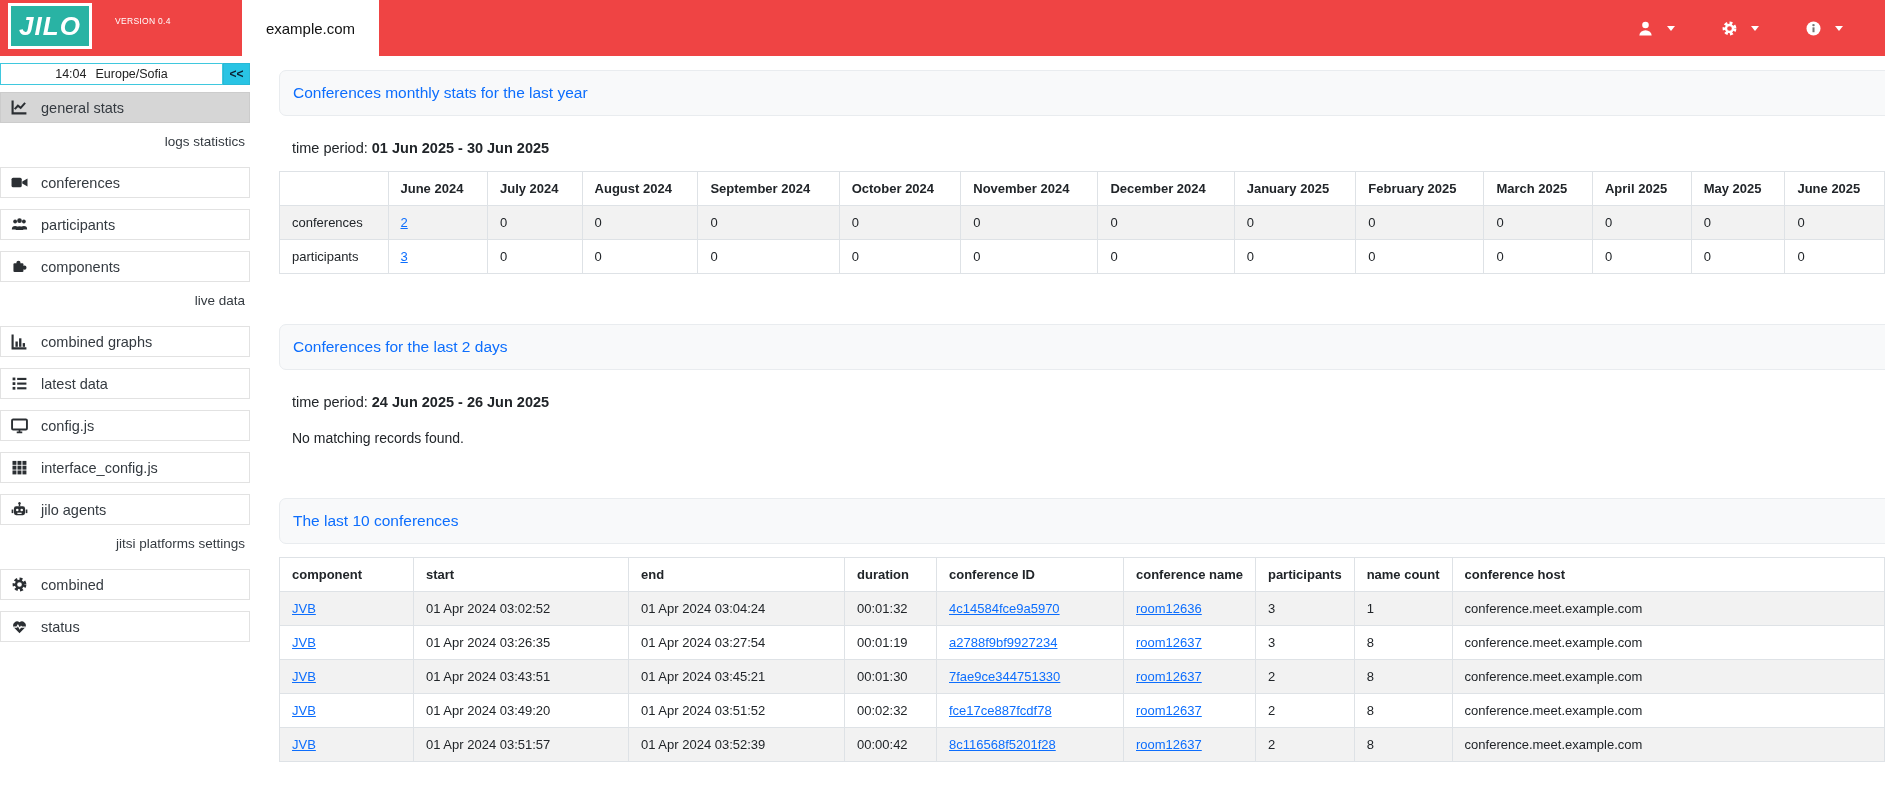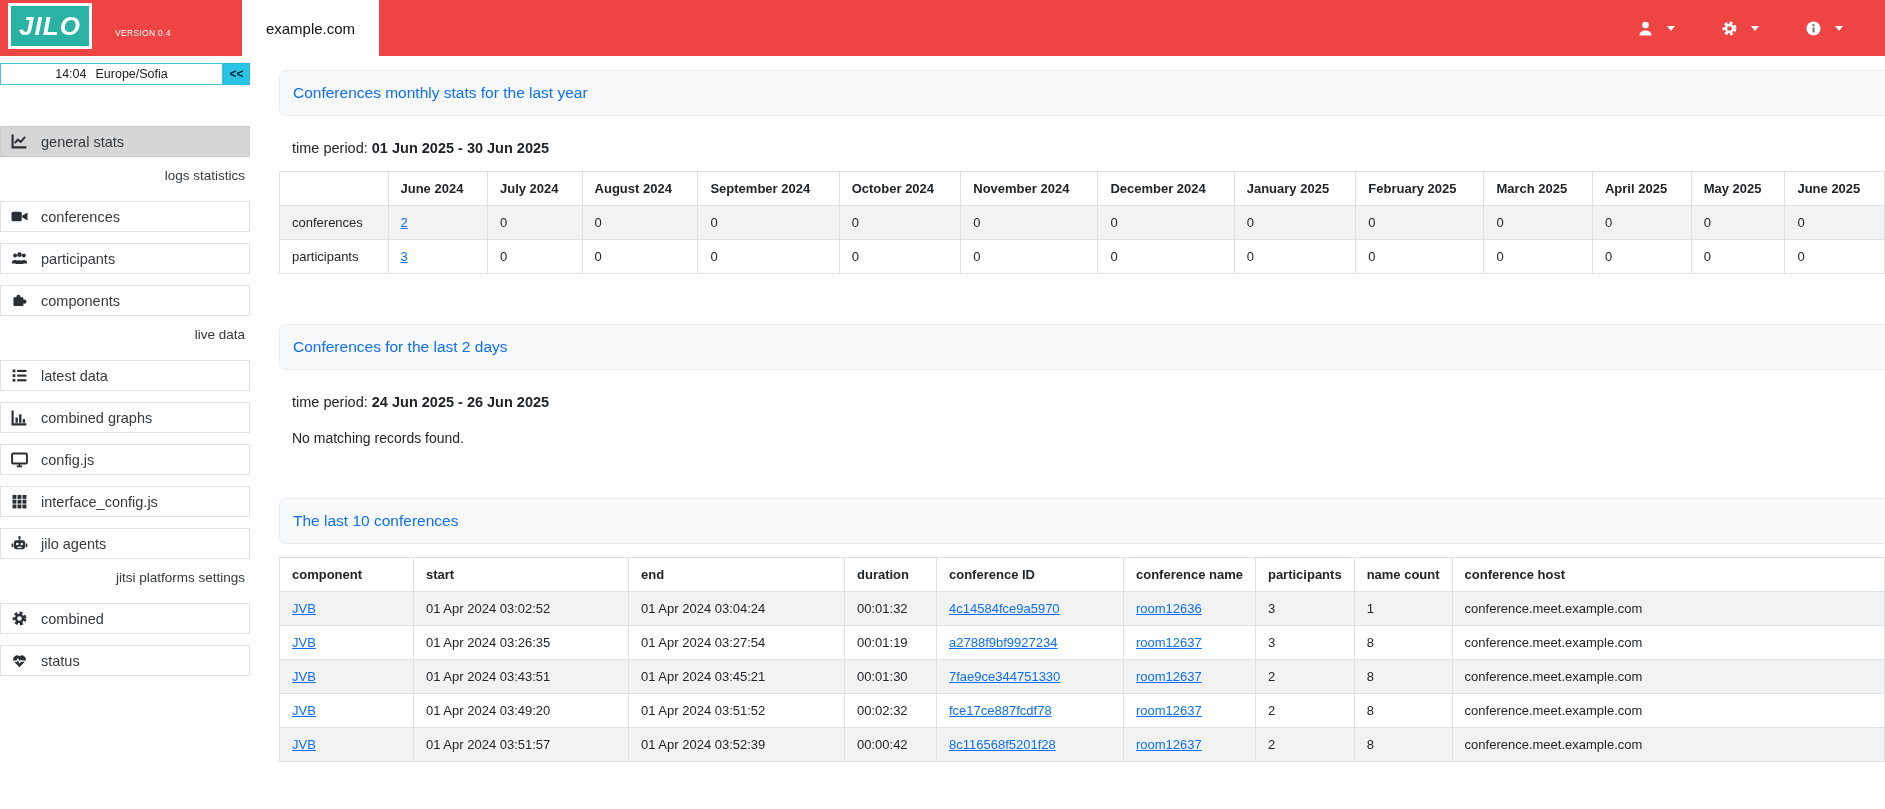--- a/index.html
+++ b/index.html
@@ -2,37 +2,37 @@
 <html><head>
 <meta charset="utf-8">
 <style>
   html,body{margin:0;padding:0;width:1885px;height:809px;overflow:hidden;
     font-family:"Liberation Sans","DejaVu Sans",sans-serif;background:#fff;color:#212529;}
   
   .topbar{position:absolute;left:0;top:0;width:1885px;height:56px;background:#ef4444;}
   .logo-box{position:absolute;left:8px;top:3px;width:84px;height:46px;background:#29b3a4;
     border:3px solid #fff;box-sizing:border-box;display:flex;align-items:center;justify-content:center;}
   .logo-text{color:#fff;font-size:26px;font-weight:bold;font-style:italic;letter-spacing:1px;}
-  .version{position:absolute;left:115px;top:28px;color:#fff;font-size:8.5px;letter-spacing:.3px;}
+  .version{position:absolute;left:115px;top:16px;color:#fff;font-size:8.5px;letter-spacing:.3px;}
   .site-tab{position:absolute;left:242px;top:0;width:137px;height:56px;background:#fff;
     display:flex;align-items:center;justify-content:center;font-size:15px;color:#111;}
   .topbar-right{position:absolute;right:0;top:0;height:56px;display:flex;align-items:center;
     gap:46px;padding-right:42px;color:#fff;}
   .top-menu{display:flex;align-items:center;gap:13px;cursor:pointer;}
   .caret{width:0;height:0;border-left:4.5px solid transparent;border-right:4.5px solid transparent;
     border-top:5px solid #fff;}
   .ticon{width:17px;height:17px;display:block;}
   
   .sidebar{position:absolute;left:0;top:56px;width:250px;}
   .clock-row{display:flex;margin-top:7px;height:22px;}
   .clock-box{flex:1;box-sizing:border-box;border:1px solid #3fc8de;background:#fff;
     display:flex;align-items:center;justify-content:center;gap:9px;font-size:12.5px;color:#222;}
   .collapse-btn{width:27px;box-sizing:border-box;border:1px solid #28b9d6;background:#29c4e4;
     display:flex;align-items:center;justify-content:center;font-size:12px;font-weight:bold;color:#0c2233;cursor:pointer;}
-  .menu{margin-top:41px;}
+  .menu{margin-top:7px;}
   .menu-item{box-sizing:border-box;height:31px;border:1px solid #e2e2e2;background:#fff;
     margin-bottom:11px;display:flex;align-items:center;padding-left:10px;gap:13px;
     font-size:14.5px;color:#343a40;cursor:pointer;}
   .menu-item.selected{background:#d6d6d6;border-color:#cccccc;}
   .sicon{width:17px;height:17px;color:#2b2f33;flex:0 0 auto;display:block;}
   .menu-section{height:17px;margin:8px 0 16px 0;text-align:right;padding-right:5px;
     font-size:13.5px;color:#343a40;}
   
   .main{position:absolute;left:279px;top:56px;width:1606px;}
   .card-header{box-sizing:border-box;height:46px;width:calc(100% + 10px);background:#f8f9fa;
@@ -131,37 +131,37 @@
         <svg viewBox="0 0 16 16" class="sicon">
           <rect x="2.3" y="5" width="9.4" height="8.2" rx="1" fill="currentColor"></rect>
           <circle cx="7" cy="4.6" r="2" fill="currentColor"></circle>
           <circle cx="12.6" cy="9.1" r="2" fill="currentColor"></circle>
         </svg>
         <span>components</span>
       </div>
       <div class="menu-section">live data</div>
       <div class="menu-item">
         <svg viewBox="0 0 16 16" class="sicon">
+          <path d="M1.5 1.5v13h13" stroke="currentColor" stroke-width="2" fill="none"></path>
+          <rect x="4.2" y="8" width="2.2" height="5" fill="currentColor"></rect>
+          <rect x="7.6" y="5" width="2.2" height="8" fill="currentColor"></rect>
+          <rect x="11" y="9.5" width="2.2" height="3.5" fill="currentColor"></rect>
+        </svg>
+        <span>combined graphs</span>
+      </div>
+      <div class="menu-item">
+        <svg viewBox="0 0 16 16" class="sicon">
           <rect x="1.5" y="2.4" width="2.6" height="2.6" fill="currentColor"></rect>
           <rect x="5.8" y="2.7" width="8.7" height="2" fill="currentColor"></rect>
           <rect x="1.5" y="6.8" width="2.6" height="2.6" fill="currentColor"></rect>
           <rect x="5.8" y="7.1" width="8.7" height="2" fill="currentColor"></rect>
           <rect x="1.5" y="11.2" width="2.6" height="2.6" fill="currentColor"></rect>
           <rect x="5.8" y="11.5" width="8.7" height="2" fill="currentColor"></rect>
         </svg>
         <span>latest data</span>
-      </div>
-      <div class="menu-item">
-        <svg viewBox="0 0 16 16" class="sicon">
-          <path d="M1.5 1.5v13h13" stroke="currentColor" stroke-width="2" fill="none"></path>
-          <rect x="4.2" y="8" width="2.2" height="5" fill="currentColor"></rect>
-          <rect x="7.6" y="5" width="2.2" height="8" fill="currentColor"></rect>
-          <rect x="11" y="9.5" width="2.2" height="3.5" fill="currentColor"></rect>
-        </svg>
-        <span>combined graphs</span>
       </div>
       <div class="menu-item">
         <svg viewBox="0 0 16 16" class="sicon">
           <rect x="1" y="2.4" width="14" height="9.4" rx="1" fill="none" stroke="currentColor" stroke-width="1.8"></rect>
           <path d="M8 11.8v2.2M5.4 14.4h5.2" stroke="currentColor" stroke-width="1.6" fill="none"></path>
         </svg>
         <span>config.js</span>
       </div>
       <div class="menu-item">
         <svg viewBox="0 0 16 16" class="sicon">

